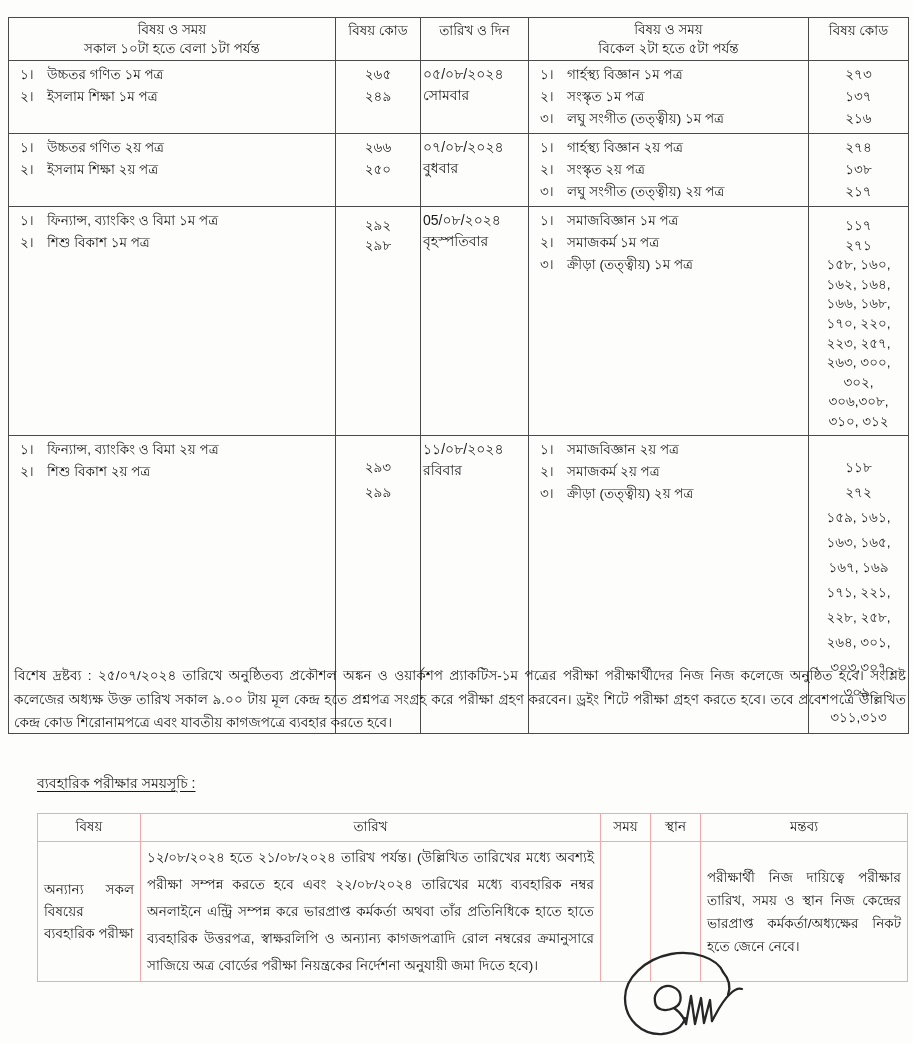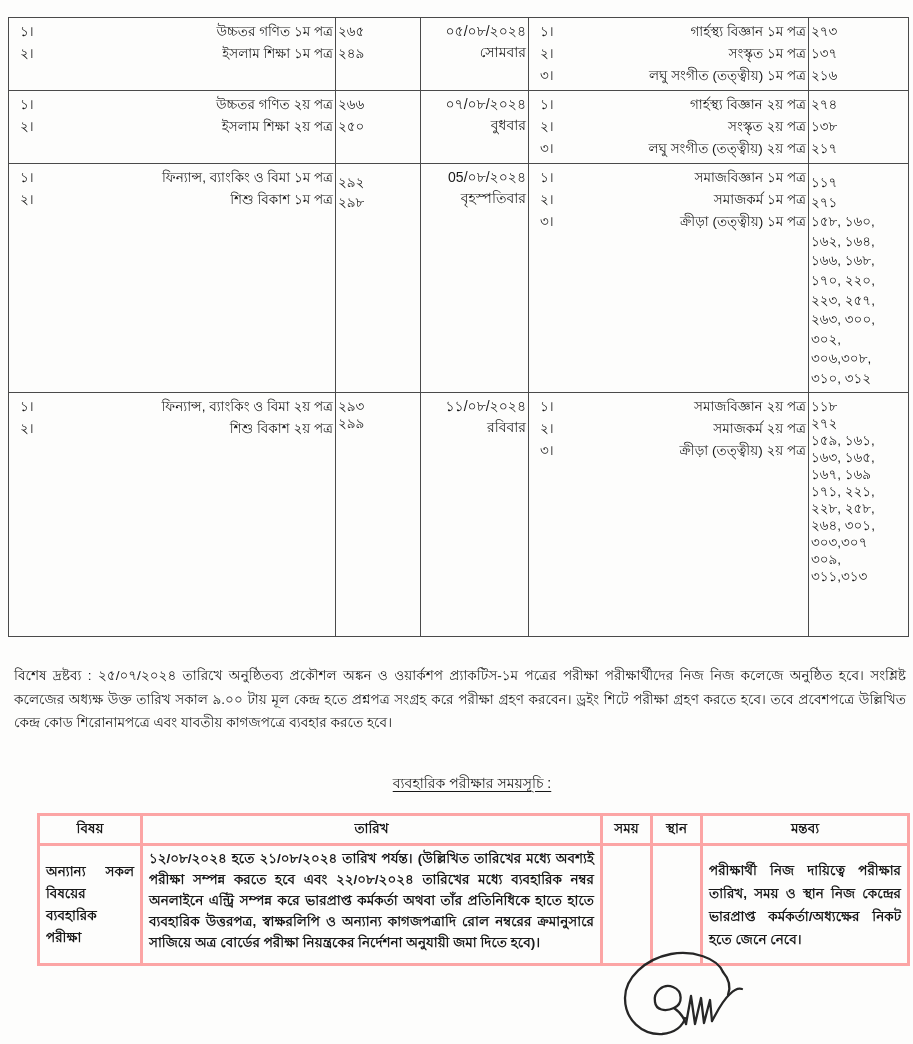--- a/index.html
+++ b/index.html
@@ -35,81 +35,94 @@
 
   tr.hrow   { height:42px; }
   tr.r0     { height:62px; }
   tr.r1     { height:62px; }
   tr.r2     { height:221px; }
   tr.r3     { height:244px; }
 
   td.subjects { padding-top:4px; }
   .item { display:flex; line-height:22px; }
   .item .no { flex:0 0 36px; padding-left:9px; }
-  .item .nm { flex:1 1 auto;text-align:right; }
+  .item .nm { flex:1 1 auto; }
 
   td.codes {
-    text-align:left; white-space:pre-line;
+    text-align:center; white-space:pre-line;
     line-height:22px; padding-top:4px;
   }
   tr.r2 td.codes { line-height:19.6px; padding-top:9px; }
-  tr.r3 td.codes { line-height:17px; padding-top:5px; }
-
-  td.datecell { vertical-align:middle; text-align:right; }
+  tr.r3 td.codes { line-height:25px; padding-top:19px; }
+
+  td.datecell { vertical-align:middle; text-align:left; }
   td.datecell .d { line-height:21px; font-size:14px; }
 
   
   .note {
     position:absolute; left:14px; top:664px; width:892px;
     font-size:13.6px; line-height:23.5px; text-align:justify;
   }
 
   
   .prac-title {
     position:absolute; left:37px; top:772px; width:870px;
-    text-align:center; font-size:14px;
+    text-align:left; font-size:14px;
     text-decoration:underline; text-underline-offset:3px;
   }
   table.prac {
     position:absolute; left:37px; top:813px; width:870px;
     border-collapse:collapse; table-layout:fixed;
   }
   table.prac th, table.prac td {
-    border:3px solid #fca5a5; font-weight:700; font-size:13.5px;
+    border:1px solid #fca5a5; font-weight:400; font-size:13.5px;
     padding:2px 6px;
   }
   table.prac th { text-align:center; height:24px; }
   col.p-subj { width:103px; }
   col.p-date { width:460px; }
   col.p-time { width:50px; }
   col.p-venue{ width:50px; }
   col.p-rem  { width:207px; }
   tr.prow { height:120px; }
   td.p-subject { vertical-align:middle; text-align:justify; line-height:22px; padding:6px 8px; }
-  td.p-datetext { vertical-align:top; text-align:justify; line-height:21px; padding:4px 8px; }
+  td.p-datetext { vertical-align:top; text-align:justify; line-height:27px; padding:4px 8px; }
   td.p-remarks { vertical-align:middle; text-align:justify; line-height:23px; padding:6px 9px;margin-left:28px; }
   td.p-empty { }
 
   
   .sign {
     position:absolute; left:615px; top:948px; width:150px; height:96px;
   }
 </style>
 </head>
 <body>
 
 <table class="sched">
   <colgroup>
     <col class="c-subj-m">
       <col class="c-code-m">
       <col class="c-date">
       <col class="c-subj-a">
       <col class="c-code-a">
   </colgroup>
   <tbody>
+      <tr class="hrow">
+    <th>
+      <div class="hline">বিষয় ও সময়</div>
+      <div class="hline">সকাল ১০টা হতে বেলা ১টা পর্যন্ত</div>
+    </th>
+    <th>বিষয় কোড</th>
+    <th>তারিখ ও দিন</th>
+    <th>
+      <div class="hline">বিষয় ও সময়</div>
+      <div class="hline">বিকেল ২টা হতে ৫টা পর্যন্ত</div>
+    </th>
+    <th>বিষয় কোড</th>
+  </tr>
 
   <tr class="r0">
     <td class="subjects">
       <div class="item">
             <span class="no">১।</span>
             <span class="nm">উচ্চতর গণিত ১ম পত্র</span>
           </div>
       <div class="item">
             <span class="no">২।</span>
             <span class="nm">ইসলাম শিক্ষা ১ম পত্র</span>

